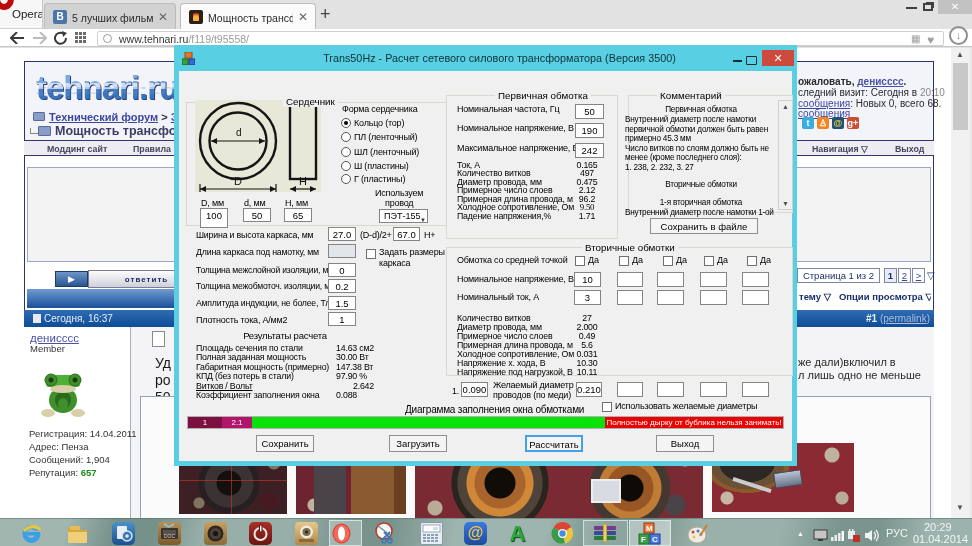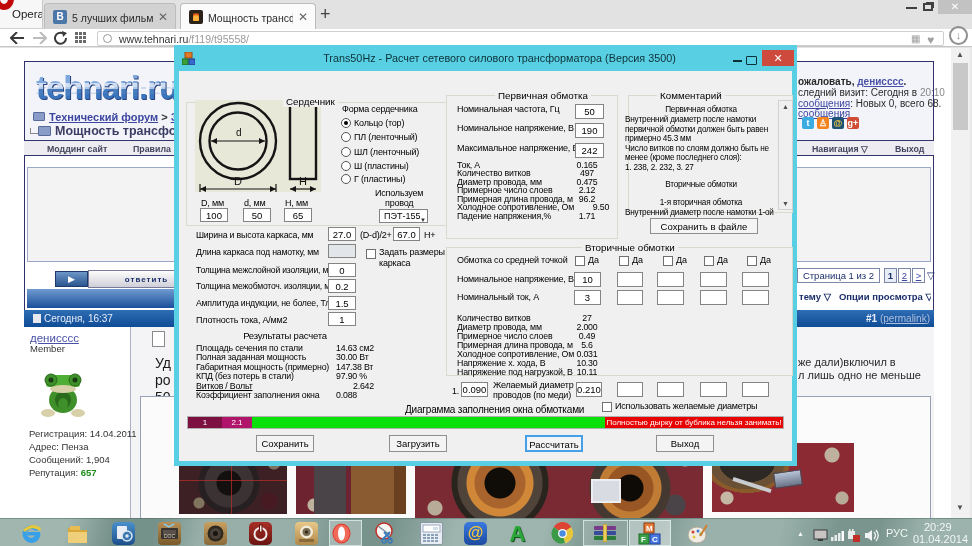--- a/index.html
+++ b/index.html
@@ -297,21 +297,21 @@
         <rect x="95" y="3" width="26" height="76" fill="#e8e8d8" stroke="#151515" stroke-width="2.4"></rect>
         <line x1="95" y1="89" x2="121" y2="89" stroke="#151515" stroke-width="1.2"></line>
         <path d="M95 89 l6 -3 v6 z M121 89 l-6 -3 v6 z" fill="#151515"></path>
         <text x="104" y="85" font-size="11" fill="#111">H</text>
       </svg>
     </div>
 
     <div class="lbl" style="left:22px; top:127px;">D, мм</div>
     <div class="lbl" style="left:65px; top:127px;">d, мм</div>
     <div class="lbl" style="left:106px; top:127px;">H, мм</div>
-    <div class="fld" style="left:21px; top:137px; width:28px; height:14px;">100</div>
+    <div class="fld" style="left:21px; top:137px; width:28px; height:20px;">100</div>
     <div class="fld" style="left:64px; top:137px; width:28px; height:14px;">50</div>
     <div class="fld" style="left:105px; top:137px; width:28px; height:14px;">65</div>
 
     <div class="lbl" style="left:163px; top:33px;">Форма сердечника</div>
     <div class="rad on" style="left:162px; top:47px;"></div>
       <div class="lbl" style="left:175px; top:47px;">Кольцо  (тор)</div>
     <div class="rad" style="left:162px; top:61px;"></div>
       <div class="lbl" style="left:175px; top:61px;">ПЛ  (ленточный)</div>
     <div class="rad" style="left:162px; top:76px;"></div>
       <div class="lbl" style="left:175px; top:76px;">ШЛ  (ленточный)</div>
@@ -366,21 +366,21 @@
       <div class="val" style="left:389px; top:89px;">0.165</div>
     <div class="sm" style="left:278px; top:97px;">Количество витков</div>
       <div class="val" style="left:389px; top:97px;">497</div>
     <div class="sm" style="left:278px; top:106px;">Диаметр провода, мм</div>
       <div class="val" style="left:389px; top:106px;">0.475</div>
     <div class="sm" style="left:278px; top:114px;">Примерное число слоев</div>
       <div class="val" style="left:389px; top:114px;">2.12</div>
     <div class="sm" style="left:278px; top:123px;">Примерная длина провода, м</div>
       <div class="val" style="left:389px; top:123px;">96.2</div>
     <div class="sm" style="left:278px; top:131px;">Холодное сопротивление, Ом</div>
-      <div class="val" style="left:403px; top:131px;">9.50</div>
+      <div class="val" style="left:389px; top:131px;font-family:Liberation Serif, serif;">9.50</div>
     <div class="sm" style="left:278px; top:140px;">Падение напряжения,%</div>
       <div class="val" style="left:389px; top:140px;">1.71</div>
 
     <div class="sm" style="left:446px; top:34px; width:152px; text-align:center; font-size:8.2px;">Первичная обмотка</div>
     <div class="sm" style="left:446px; top:44px; font-size:8.2px;">Внутренний диаметр после намотки</div>
     <div class="sm" style="left:446px; top:54px; font-size:8.2px;">первичной обмотки должен быть равен</div>
     <div class="sm" style="left:446px; top:63px; font-size:8.2px;">примерно 45.3 мм</div>
     <div class="sm" style="left:446px; top:73px; font-size:8.2px;">Число витков по слоям должно быть не</div>
     <div class="sm" style="left:446px; top:82px; font-size:8.2px;">менее (кроме последнего слоя):</div>
     <div class="sm" style="left:446px; top:92px; font-size:8.2px;">1. 238,  2. 232,  3. 27</div>

